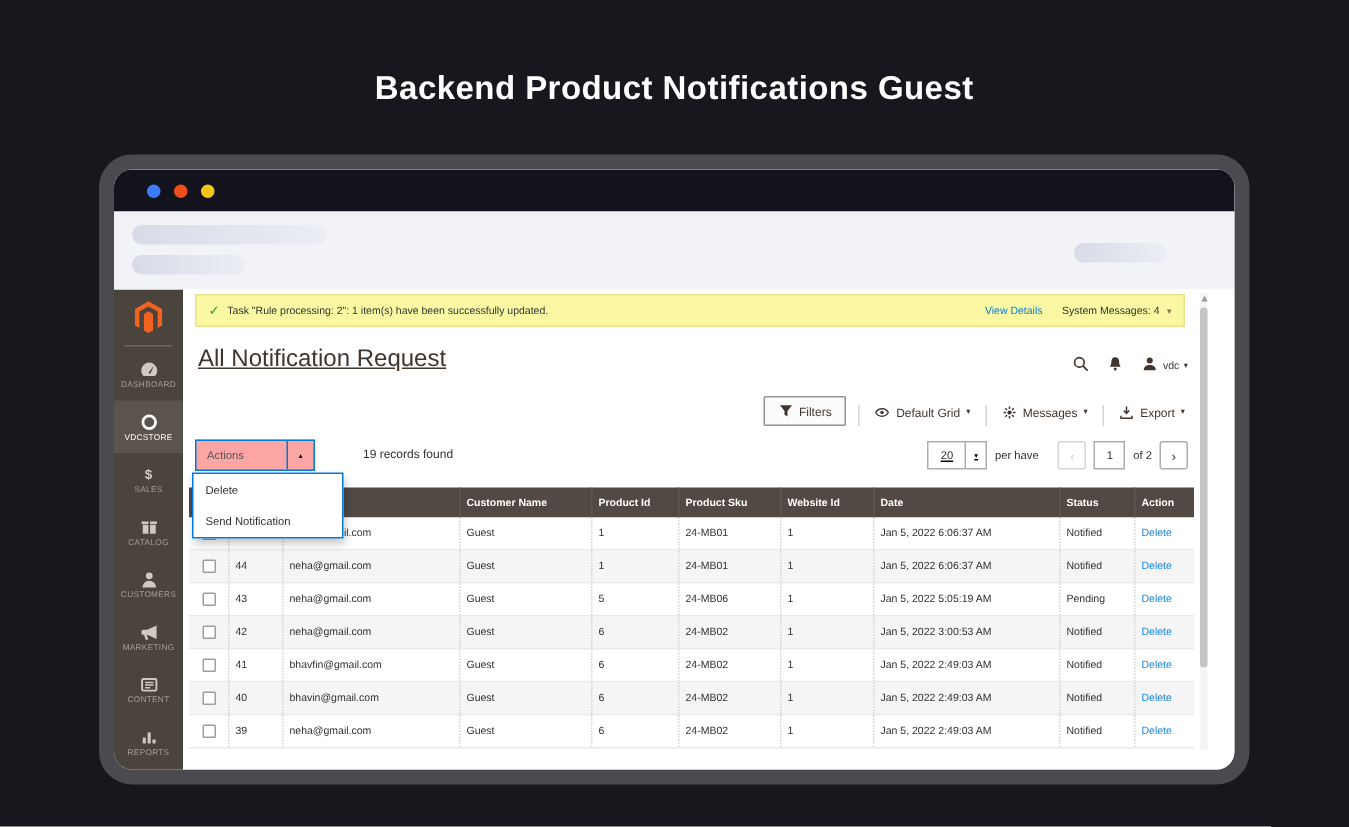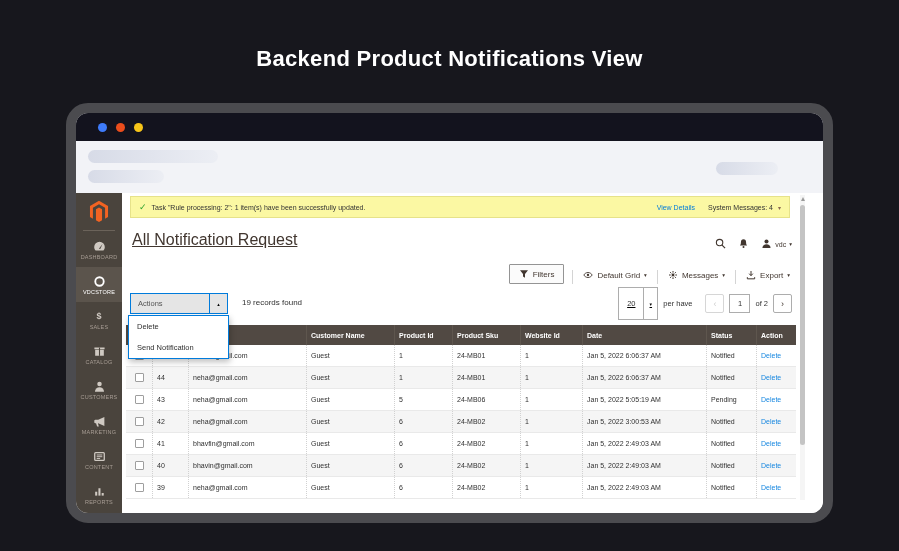--- a/index.html
+++ b/index.html
@@ -53,28 +53,28 @@
   .user-name { font-size:7px; color:#41362f; }
   .caret-sm { font-size:5.5px; color:#41362f; }
 
   .toolbar { position:absolute; top:71px; right:31px; display:flex; align-items:flex-end; gap:8px; }
   .tb-divider { width:1px; height:14px; background:#d4d4d4; }
   .filters-btn { display:flex; align-items:center; gap:4px; border:1px solid #949494; background:#fbfbfb;
     padding:4px 9px; font-size:8px; color:#41362f; border-radius:1px; cursor:pointer; }
   .tb-group { display:flex; align-items:center; gap:4px; font-size:8px; color:#41362f; cursor:pointer; padding:4px 2px; }
   .tb-group svg, .filters-btn svg { width:10px; height:10px; }
 
-  .actions-select { position:absolute; left:8px; top:100px; width:98px; height:21px; background:#e5e5e5;
+  .actions-select { position:absolute; left:8px; top:100px; width:80px; height:21px; background:#fca5a5;
     border:1px solid #007bdb; display:flex; align-items:center; cursor:pointer; }
   .actions-label { flex:1; padding-left:7px; font-size:7.5px; color:#555; }
   .actions-btn { width:18px; height:100%; border-left:1px solid #007bdb; display:flex; align-items:center; justify-content:center; font-size:5px; color:#000; }
   .records { position:absolute; left:120px; top:105px; font-size:8px; color:#303030; }
 
   .pagination { position:absolute; right:31px; top:100px; height:21px; display:flex; align-items:center; gap:5px; }
-  .pp-select { display:flex; border:1px solid #adadad; height:33px; background:#fff; cursor:pointer;text-decoration:underline; }
+  .pp-select { display:flex; border:1px solid #adadad; height:19px; background:#fff; cursor:pointer;text-decoration:underline; }
   .pp-val { width:24px; display:flex; align-items:center; justify-content:center; font-size:7.5px; color:#303030; }
   .pp-btn { width:14px; border-left:1px solid #adadad; display:flex; align-items:center; justify-content:center; font-size:5px; color:#000; }
   .pp-label { font-size:7.5px; color:#303030; margin-right:8px; }
   .nav-btn { width:19px; height:19px; border:1px solid #d6d6d6; border-radius:2px; background:#fff;
     display:flex; align-items:center; justify-content:center; font-size:9px; cursor:pointer; }
   .nav-btn.prev { color:#cfcfcf; }
   .nav-btn.next { color:#41362f; border-color:#adadad; }
   .page-input { width:21px; height:19px; border:1px solid #adadad; text-align:center; font-size:7.5px; color:#303030;
     font-family:"Liberation Sans",sans-serif; }
   .of-label { font-size:7.5px; color:#303030; }
@@ -99,21 +99,21 @@
   .dd-option { font-size:7.5px; color:#303030; padding:6px 8px; cursor:pointer; }
 
   .scrollbar { position:absolute; left:678px; top:2px; width:5px; height:305px; background:#f5f5f5; }
   .sb-arrow { width:0; height:0; margin:2px auto 0 auto; border-left:2.5px solid transparent;
     border-right:2.5px solid transparent; border-bottom:4px solid #9a9a9a; }
   .thumb { position:absolute; top:10px; left:0; width:5px; height:240px; background:#c4c4c4; border-radius:3px; }
 </style>
 </head>
 <body>
 
-<div class="page-title">Backend Product Notifications View</div>
+<div class="page-title">Backend Product Notifications Guest</div>
 
 <div class="window">
   <div class="titlebar">
     <span class="dot b"></span>
     <span class="dot r"></span>
     <span class="dot y"></span>
   </div>
 
   <div class="browser-header">
     <div class="pill p1"></div>

